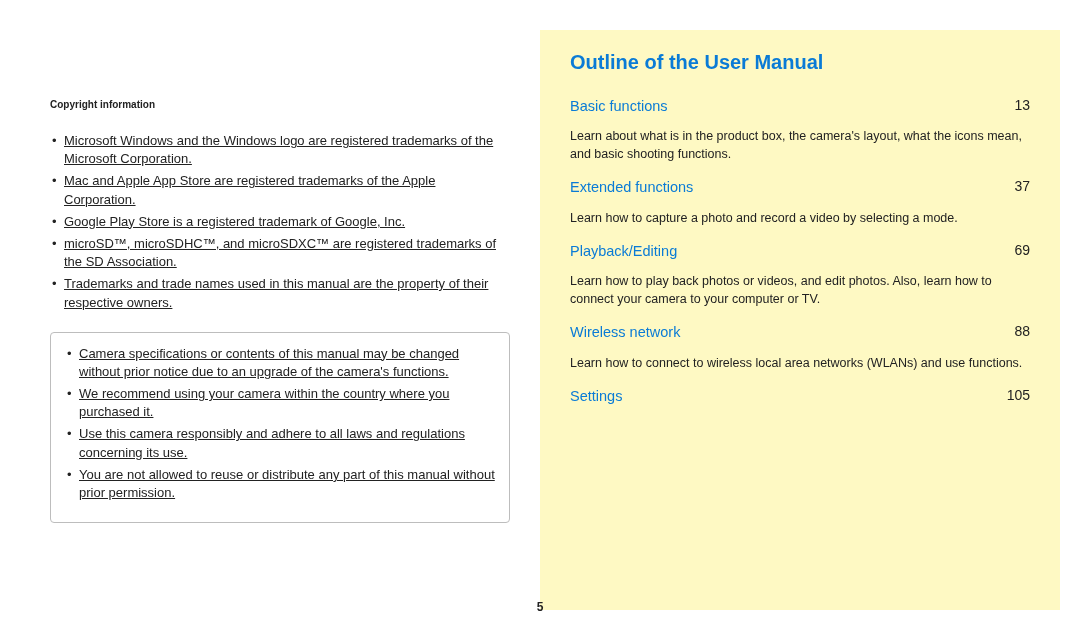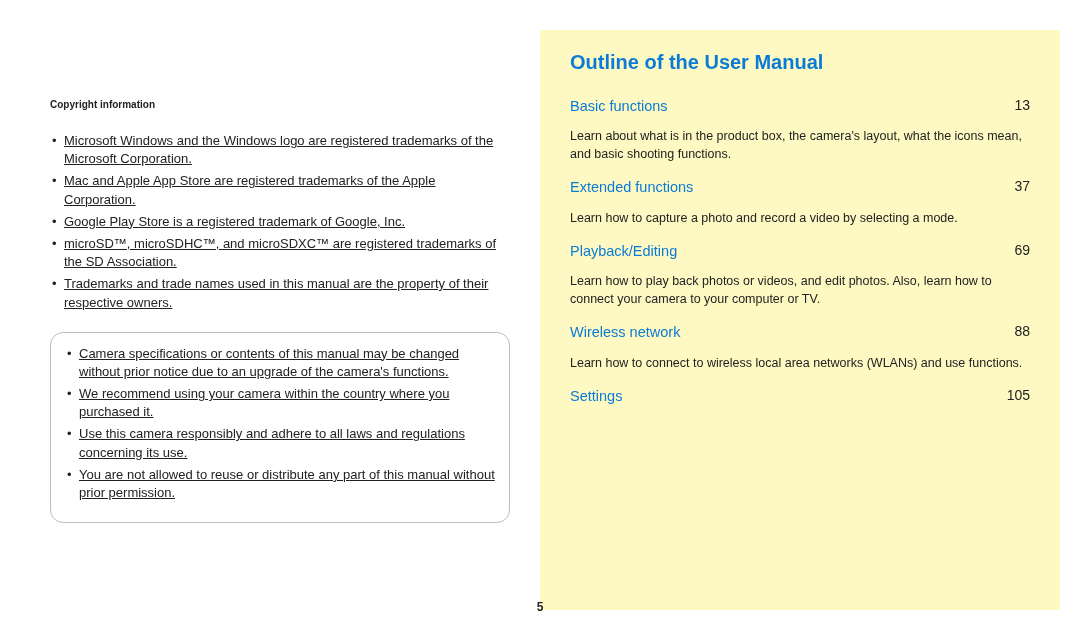--- a/index.html
+++ b/index.html
@@ -50,21 +50,21 @@
     margin-bottom: 4px;
   }
   ul.bullets li::before {
     content: "•";
     position: absolute;
     left: 2px;
     top: 0;
   }
   .notice-box {
     border: 1px solid #bdbdbd;
-    border-radius: 13px;
+    border-radius: 4px;
     padding: 12px 14px 10px 14px;
     margin-top: 20px;
   }
   .outline-title {
     color: #0a7bd6;
     font-size: 20px;
     font-weight: 600;
     margin: 0 0 20px 0;
   }
   .section {

